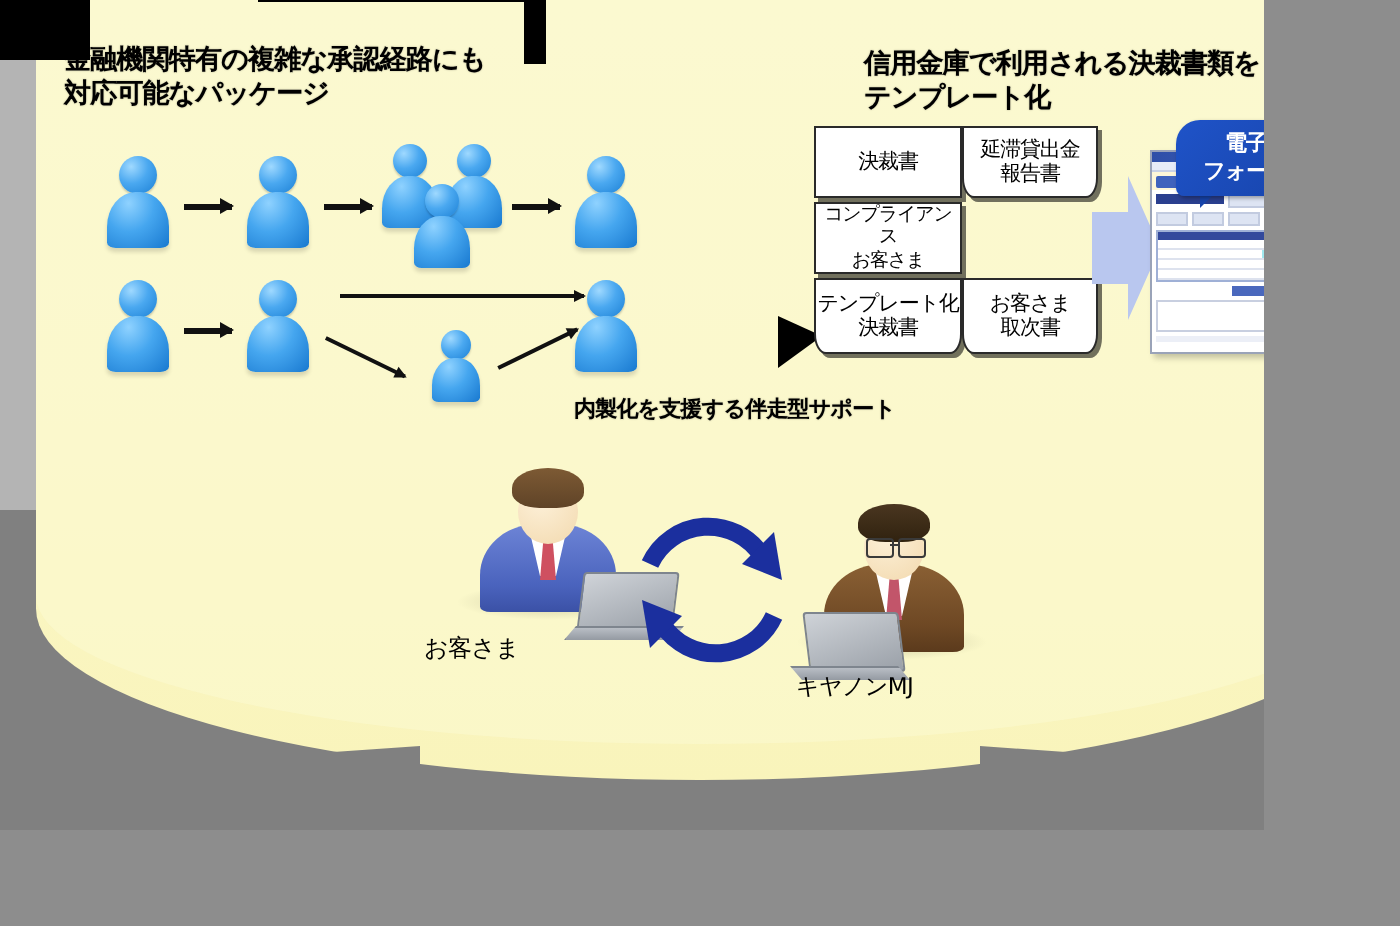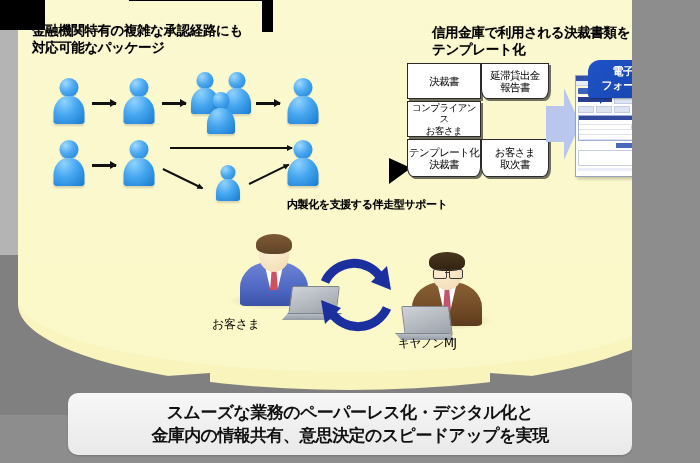--- a/index.html
+++ b/index.html
@@ -359,18 +359,14 @@
     <div class="cap" style="left:398px;top:336px;font-size:11.5px;">キヤノンMJ</div>
   </div>
 
   <svg class="cyc" viewBox="0 0 86 86">
     <path d="M12 30 A32 32 0 0 1 68 26" fill="none" stroke="#1b2f9e" stroke-width="9" stroke-linecap="butt"></path>
     <polygon points="74,14 78,38 58,30" fill="#1b2f9e"></polygon>
     <path d="M74 56 A32 32 0 0 1 18 60" fill="none" stroke="#1b2f9e" stroke-width="9" stroke-linecap="butt"></path>
     <polygon points="12,72 8,48 28,56" fill="#1b2f9e"></polygon>
   </svg>
 
-  <div class="banner">
-    <div class="banner-txt">スムーズな業務のペーパーレス化・デジタル化と
-金庫内の情報共有、意思決定のスピードアップを実現</div>
-  </div>
 
 </div>
 
 </body></html>

